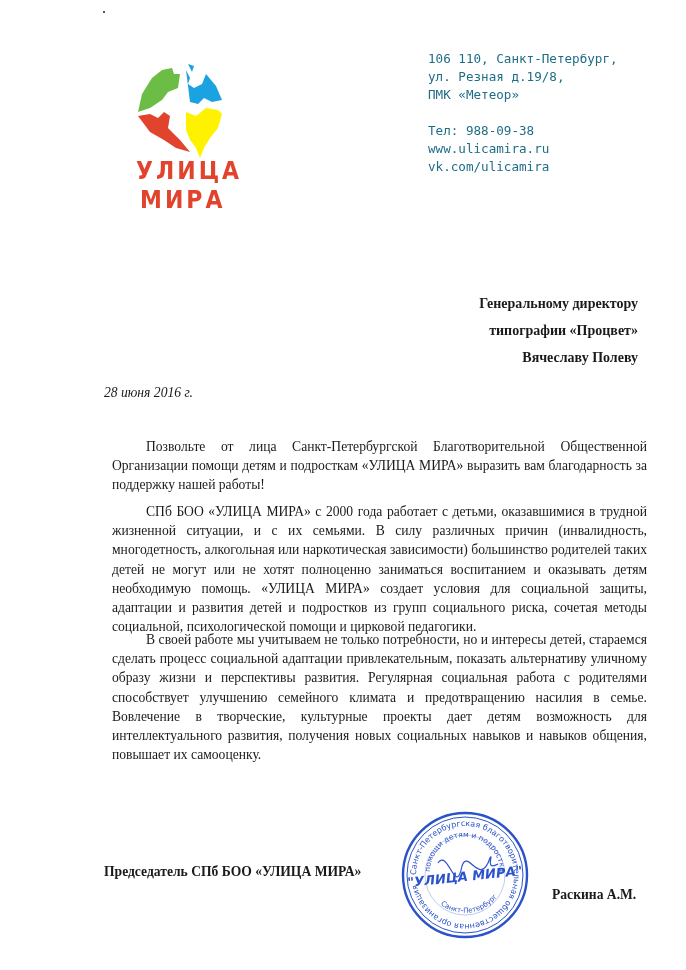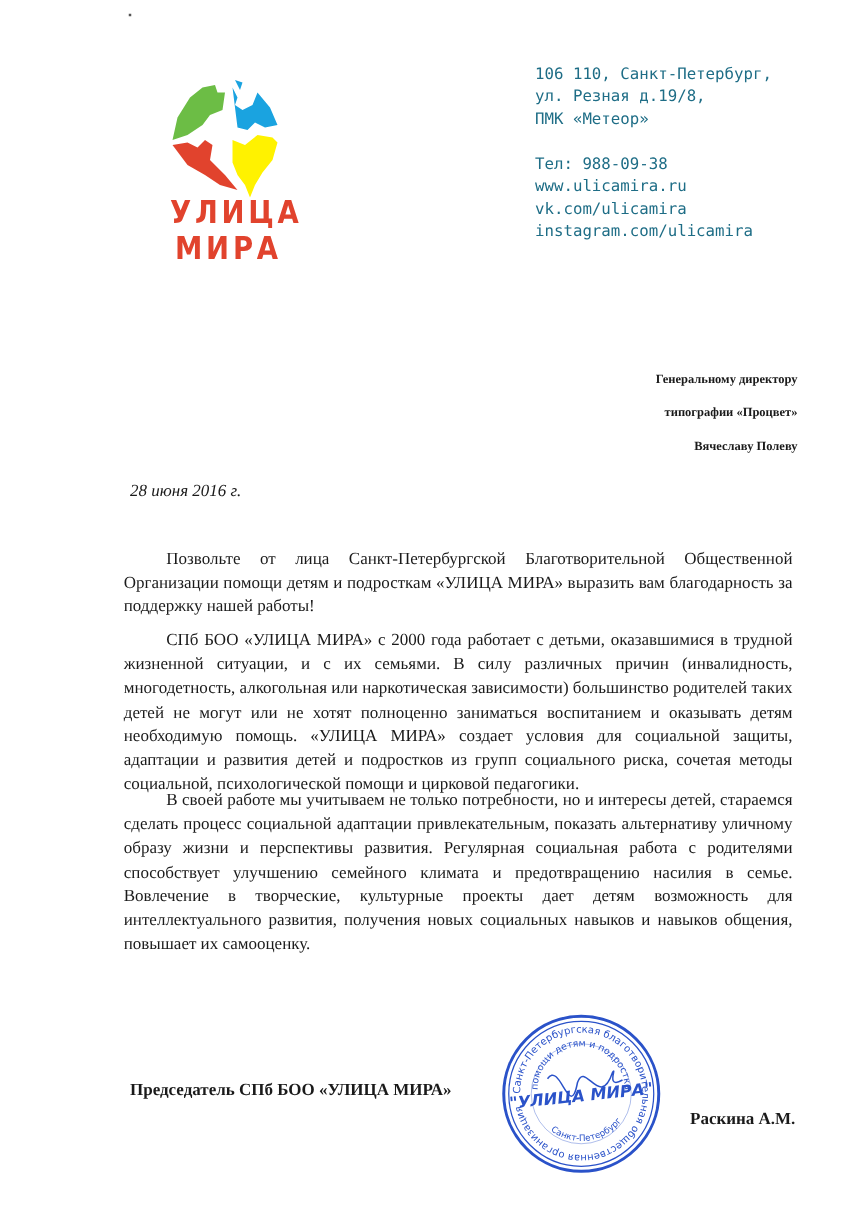--- a/index.html
+++ b/index.html
@@ -5,25 +5,25 @@
   html, body { margin:0; padding:0; background:#ffffff; }
   body { width:686px; height:970px; position:relative; overflow:hidden; font-family:"Liberation Serif", serif; color:#1a1a1a; }
   .page { position:absolute; left:0; top:0; width:686px; height:970px; background:#fff; }
 
   .logo { position:absolute; left:128px; top:44px; width:100px; height:180px; }
   .logo-title { position:absolute; left:136px; top:160px; width:100px; font-family:"DejaVu Sans", sans-serif; font-size:22px; font-weight:bold; color:#e1432d; letter-spacing:3px; line-height:25px; transform:scaleY(1.15); }
 
   .contacts { position:absolute; left:428px; top:50px; font-family:"DejaVu Sans Mono", monospace; font-size:12.6px; color:#1e6d86; line-height:18.2px; }
   .contacts .gap { height:17px; }
 
-  .addressee { position:absolute; right:48px; top:290px; text-align:right; font-weight:bold; font-size:10px; line-height:27px; }
+  .addressee { position:absolute; right:48px; top:290px; text-align:right; font-weight:bold; font-size:14px; line-height:27px; }
 
   .date { position:absolute; left:104px; top:385px; font-size:13.6px;font-style:italic; }
 
-  .para { position:absolute; left:99px; width:535px; font-size:13.6px; line-height:19.2px; text-align:justify; text-indent:34px; }
+  .para { position:absolute; left:112px; width:535px; font-size:13.6px; line-height:19.2px; text-align:justify; text-indent:34px; }
   .p1 { top:437px; }
   .p2 { top:502px; }
   .p3 { top:630px; }
   .p4 { top:756px; }
 
   .closing { position:absolute; left:104px; top:857px; font-weight:bold; font-size:13.6px; line-height:30px; }
   .signer { position:absolute; left:552px; top:887px; font-weight:bold; font-size:13.6px;text-align:center; }
 
   .stamp { position:absolute; left:398px; top:808px; width:134px; height:134px; }
   .dot { position:absolute; left:103px; top:11px; width:2px; height:2px; background:#555; }
@@ -49,21 +49,20 @@
   </div>
 
   <div class="contacts">
     <div>106 110, Санкт-Петербург,</div>
     <div>ул. Резная д.19/8,</div>
     <div>ПМК «Метеор»</div>
     <div class="gap"></div>
     <div>Тел: 988-09-38</div>
     <div>www.ulicamira.ru</div>
     <div>vk.com/ulicamira</div>
-    <div>instagram.com/ulicamira</div>
   </div>
 
   <div class="addressee">
     <div>Генеральному директору</div>
     <div>типографии «Процвет»</div>
     <div>Вячеславу Полеву</div>
   </div>
 
   <div class="date">28 июня 2016 г.</div>
 

